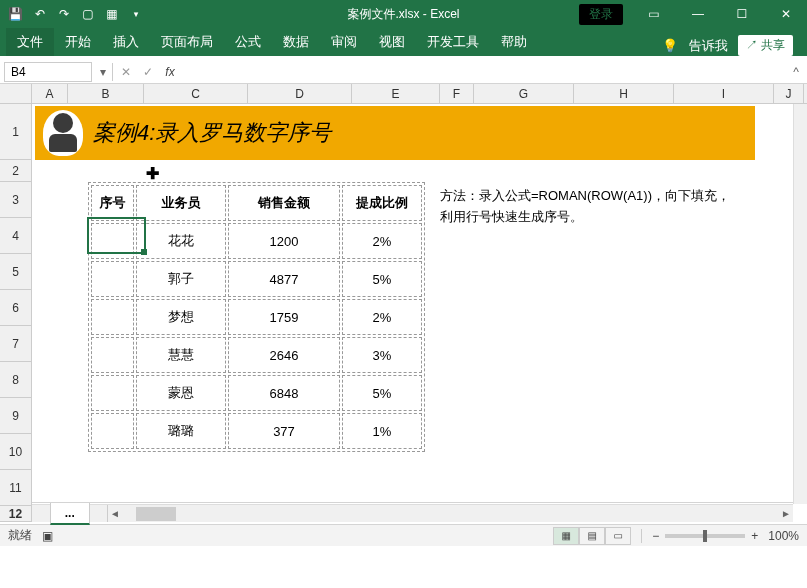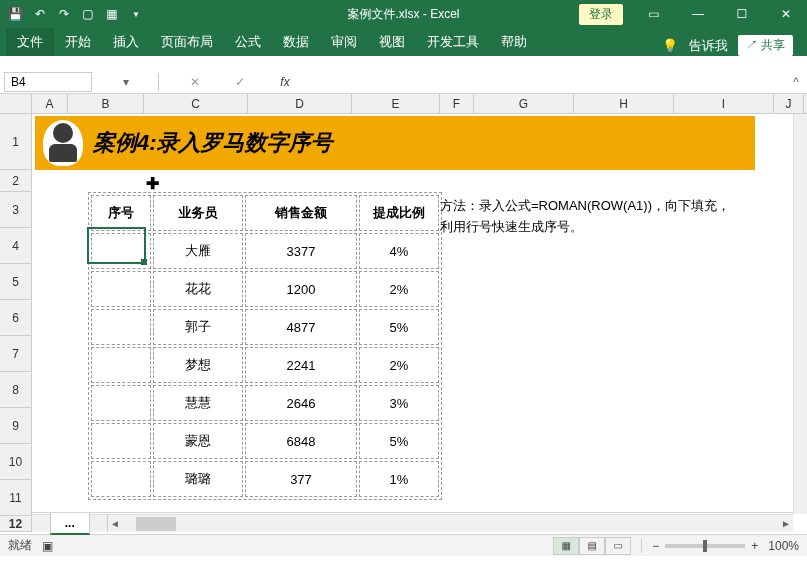--- a/index.html
+++ b/index.html
@@ -4,29 +4,29 @@
 <style>
 * { margin: 0; padding: 0; box-sizing: border-box; font-family: "Microsoft YaHei", sans-serif; }
 body { background: #fff; width: 807px; height: 588px; overflow: hidden; position: relative; }
 
 .titlebar { background: #217346; height: 28px; display: flex; align-items: center; color: #fff; font-size: 12px; position: relative; }
 .qat { display: flex; gap: 8px; padding: 0 8px; align-items: center; }
 .qat-icon { width: 16px; height: 16px; display: flex; align-items: center; justify-content: center; cursor: pointer; }
 .title-center { position: absolute; left: 50%; transform: translateX(-50%); }
 .win-controls { position: absolute; right: 0; display: flex; align-items: center; gap: 2px; }
 .win-btn { width: 42px; height: 28px; display: flex; align-items: center; justify-content: center; cursor: pointer; }
-.login-btn { background: #fef9c3; color: #217346; padding: 2px 10px; font-size: 12px; border-radius: 2px; cursor: pointer; margin-right: 8px; }
+.login-btn { background: #000000; color: #217346; padding: 2px 10px; font-size: 12px; border-radius: 2px; cursor: pointer; margin-right: 8px; }
 
 .ribbon-tabs { background: #217346; height: 28px; display: flex; align-items: flex-end; padding: 0 6px; color: #fff; font-size: 13px; }
 .ribbon-tab { padding: 5px 11px; cursor: pointer; }
 .ribbon-tab.file { background: rgba(0,0,0,0.1); }
 .ribbon-right { margin-left: auto; display: flex; align-items: center; gap: 10px; padding-right: 8px; }
 .share-btn { background: #fff; color: #217346; padding: 2px 8px; border-radius: 2px; font-size: 12px; }
 
-.formula-bar { height: 24px; border-bottom: 1px solid #d4d4d4; display: flex; align-items: center; font-size: 12px; background: #fff; margin-top: 14px; gap: 23px; }
+.formula-bar { height: 24px; border-bottom: 1px solid #d4d4d4; display: flex; align-items: center; font-size: 12px; background: #fff; margin-top: 4px; }
 .name-box { width: 88px; border: 1px solid #ccc; padding: 2px 6px; margin: 0 4px; font-size: 12px; background: #fff; }
 .fb-dropdown { width: 14px; color: #666; cursor: pointer; padding: 0 4px; }
 .fb-sep { width: 1px; height: 18px; background: #ccc; margin: 0 2px; }
 .fb-btn { width: 22px; text-align: center; color: #999; cursor: pointer; }
 .fb-input { flex: 1; padding: 2px 6px; }
 .collapse-icon { padding: 0 8px; color: #666; cursor: pointer; }
 
 .sheet-area { display: flex; height: 418px; position: relative; }
 .corner { width: 32px; height: 20px; background: #f0f0f0; border-right: 1px solid #ccc; border-bottom: 1px solid #ccc; }
 .col-headers { display: flex; height: 20px; background: #f0f0f0; border-bottom: 1px solid #ccc; flex: 1; }
@@ -36,29 +36,29 @@
 
 .grid-wrap { display: flex; flex-direction: column; }
 .headers-row { display: flex; }
 .body-row { display: flex; flex: 1; position: relative; }
 .cells { position: relative; flex: 1; }
 
 .banner { position: absolute; left: 3px; top: 2px; width: 720px; height: 54px; background: #f1a800; display: flex; align-items: center; padding-left: 8px; }
 .avatar { width: 40px; height: 46px; background: #fff; border-radius: 50% 50% 40% 40%; margin-right: 10px; position: relative; }
 .avatar::before { content: ""; position: absolute; top: 3px; left: 10px; width: 20px; height: 20px; background: #3a3a3a; border-radius: 50%; }
 .avatar::after { content: ""; position: absolute; bottom: 4px; left: 6px; width: 28px; height: 18px; background: #3a3a3a; border-radius: 6px 6px 2px 2px; }
-.banner-title { font-size: 22px; font-weight: 700; color: #000; font-style: italic; }
+.banner-title { font-size: 22px; font-weight: 400; color: #000; font-style: italic; }
 
 .cursor-plus { position: absolute; left: 114px; top: 60px; width: 16px; height: 16px; color: #000; font-size: 16px; font-weight: bold; text-shadow: -1px -1px 0 #fff, 1px -1px 0 #fff, -1px 1px 0 #fff, 1px 1px 0 #fff; z-index: 10; }
 
 .data-table { position: absolute; left: 56px; top: 78px; border: 1px dashed #999; font-size: 13px; }
 .data-table th, .data-table td { border: 1px dashed #999; padding: 0; text-align: center; }
 .data-table th { font-weight: bold; height: 36px; }
 .data-table td { height: 36px; }
-.col-seq { width: 60px; } .col-name { width: 90px; } .col-amt { width: 112px; } .col-pct { width: 80px; }
+.col-seq { width: 43px; } .col-name { width: 90px; } .col-amt { width: 112px; } .col-pct { width: 80px; }
 
 .selected-cell { position: absolute; left: 55px; top: 113px; width: 59px; height: 37px; border: 2px solid #217346; pointer-events: none; }
 .selected-cell::after { content: ""; position: absolute; right: -3px; bottom: -3px; width: 6px; height: 6px; background: #217346; }
 
 .note { position: absolute; left: 408px; top: 82px; font-size: 13px; line-height: 1.6; width: 300px; }
 
 .hscroll { position: absolute; bottom: 0; left: 0; right: 14px; height: 18px; background: #f0f0f0; display: flex; align-items: center; border-top: 1px solid #ddd; }
 .sheet-tab-area { flex: 0 0 76px; border-right: 1px solid #ccc; height: 100%; }
 .scroll-track { flex: 1; height: 14px; background: #f0f0f0; position: relative; margin: 0 14px; }
 .scroll-thumb { position: absolute; left: 0; width: 40px; height: 14px; background: #cdcdcd; }
@@ -175,40 +175,34 @@
               <tr id="thead-row">
                 <th class="col-seq">序号</th>
                 <th class="col-name">业务员</th>
                 <th class="col-amt">销售金额</th>
                 <th class="col-pct">提成比例</th>
               </tr>
             </thead>
           <tbody id="tbody">
               <tr>
                 <td class="col-seq"></td>
-                <td class="col-name">大雁</td>
-                <td class="col-amt">3377</td>
-                <td class="col-pct">4%</td>
-              </tr>
-              <tr>
-                <td class="col-seq"></td>
                 <td class="col-name">花花</td>
                 <td class="col-amt">1200</td>
                 <td class="col-pct">2%</td>
               </tr>
               <tr>
                 <td class="col-seq"></td>
                 <td class="col-name">郭子</td>
                 <td class="col-amt">4877</td>
                 <td class="col-pct">5%</td>
               </tr>
               <tr>
                 <td class="col-seq"></td>
                 <td class="col-name">梦想</td>
-                <td class="col-amt">2241</td>
+                <td class="col-amt">1759</td>
                 <td class="col-pct">2%</td>
               </tr>
               <tr>
                 <td class="col-seq"></td>
                 <td class="col-name">慧慧</td>
                 <td class="col-amt">2646</td>
                 <td class="col-pct">3%</td>
               </tr>
               <tr>
                 <td class="col-seq"></td>

